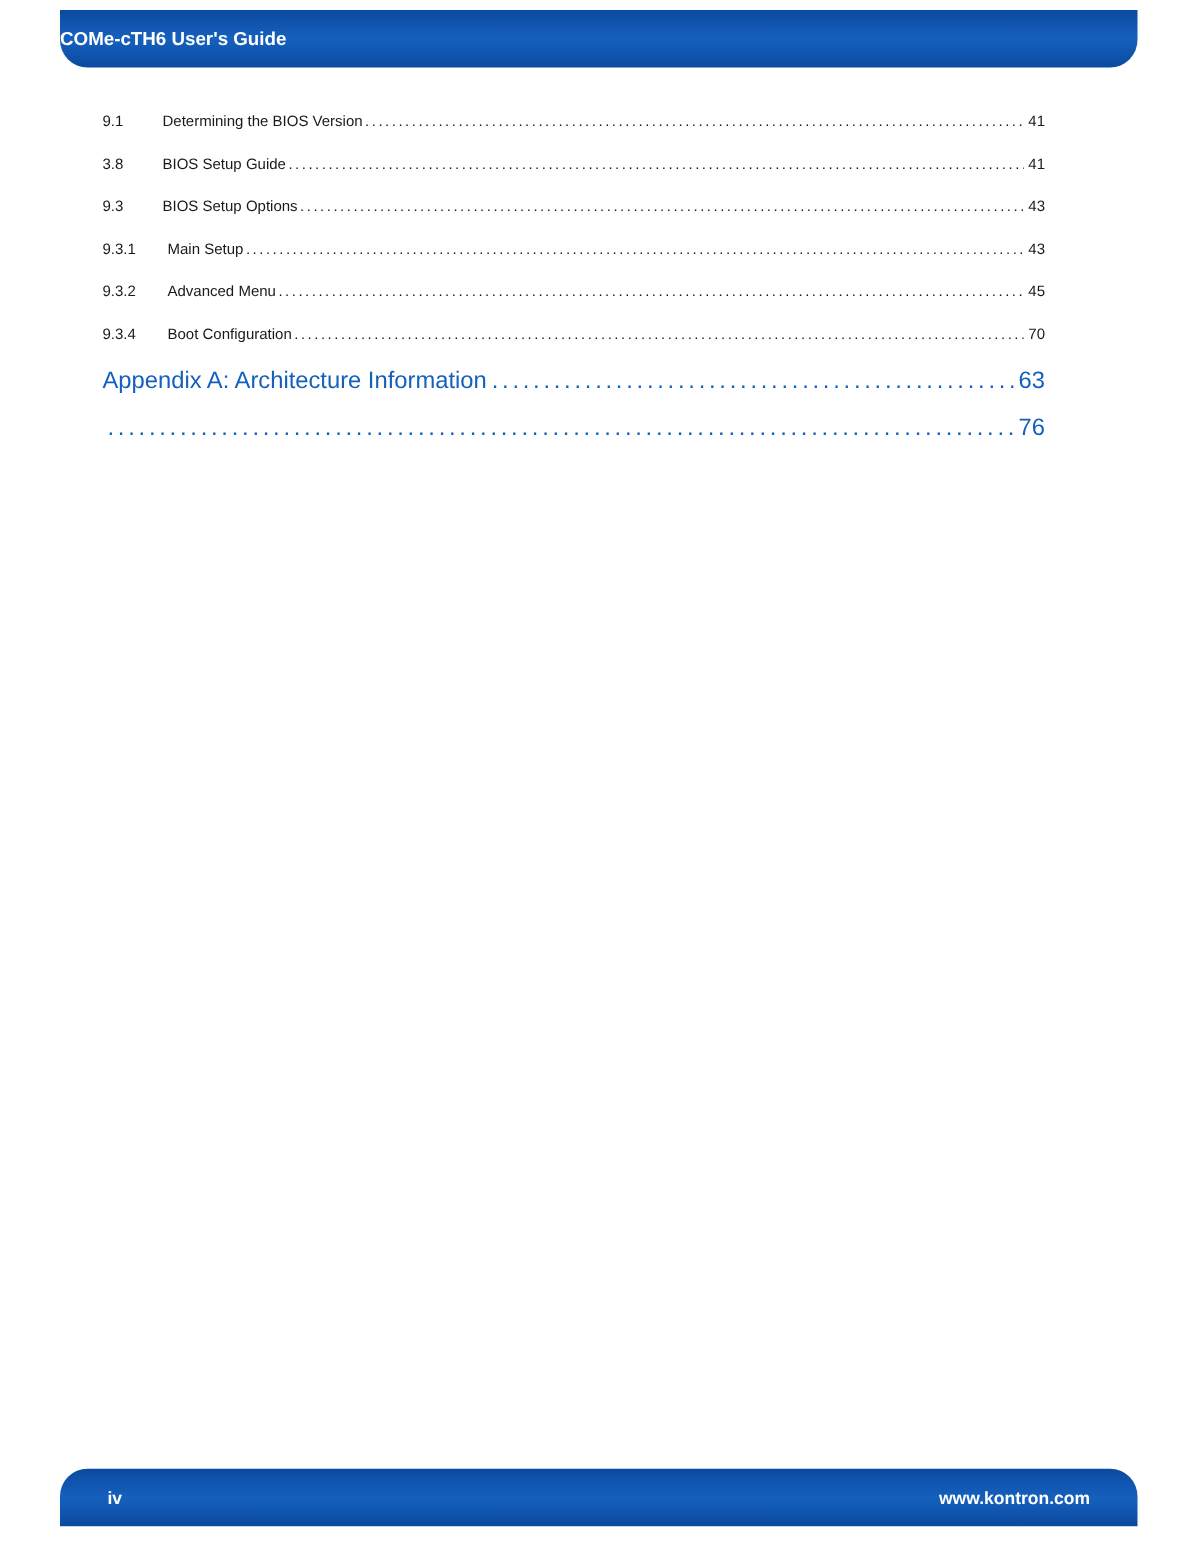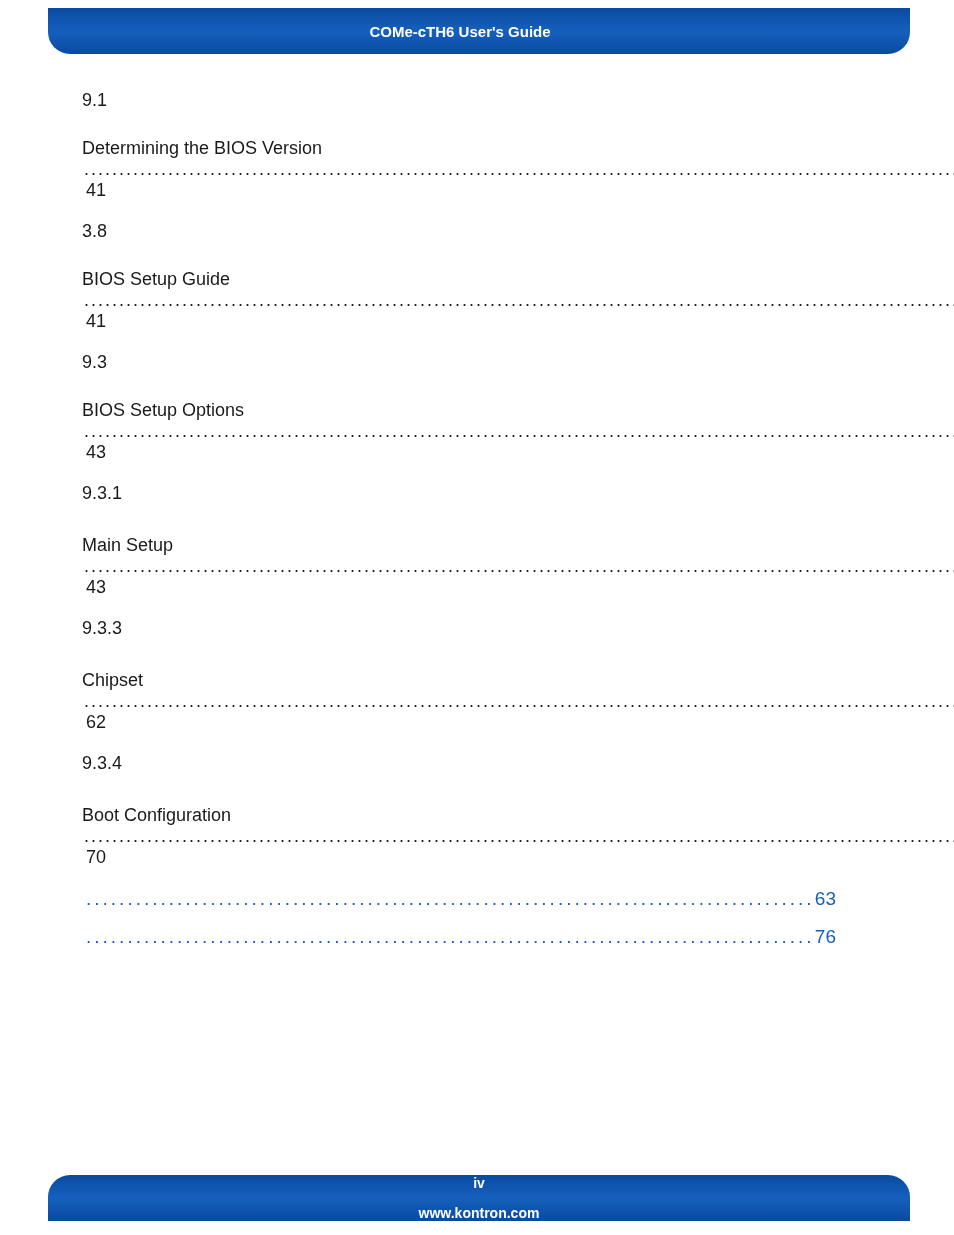--- a/index.html
+++ b/index.html
@@ -12,43 +12,42 @@
   }
   .header-bar {
     position: absolute;
     top: 8px;
     left: 48px;
     right: 44px;
     height: 46px;
     background: linear-gradient(to bottom, #0a4aa0 0%, #1560bd 50%, #0a4aa0 100%);
     border-radius: 0 0 22px 22px;
     display: flex;
-    justify-content: center;
+    justify-content: flex-start;
     align-items: center;
     padding-right: 38px;
   }
   .header-title {
     color: #fff;
     font-size: 15px;
     font-weight: bold;
   }
   .content {
     position: absolute;
     top: 90px;
     left: 82px;
     right: 118px;
   }
   .toc-line {
     display: flex;
     align-items: baseline;
-    font-size: 18px;
+    font-size: 12px;
     color: #1a1a1a;
     margin-bottom: 20px;
     white-space: nowrap;
-    flex-direction: column;
   }
   .toc-line .num {
     flex: 0 0 48px;
     font-weight: normal;
   }
   .toc-line .num-wide {
     flex: 0 0 52px;
   }
   .toc-line .title {
     flex: 0 0 auto;
@@ -96,21 +95,20 @@
     bottom: 14px;
     left: 48px;
     right: 44px;
     height: 46px;
     background: linear-gradient(to bottom, #0a4aa0 0%, #1560bd 50%, #0a4aa0 100%);
     border-radius: 22px 22px 0 0;
     display: flex;
     justify-content: space-between;
     align-items: center;
     padding: 0 38px;
-    flex-direction: column;
   }
   .footer-left, .footer-right {
     color: #fff;
     font-size: 14px;
     font-weight: bold;
   }
 </style>
 </head>
 <body>
 
@@ -138,33 +136,34 @@
     <span class="leader"></span>
     <span class="page">43</span>
   </div>
   <div class="toc-line">
     <span class="num num-wide">9.3.1</span>
     <span class="title">Main Setup</span>
     <span class="leader"></span>
     <span class="page">43</span>
   </div>
   <div class="toc-line">
-    <span class="num num-wide">9.3.3</span>
-    <span class="title">Chipset</span>
+    <span class="num num-wide">9.3.2</span>
+    <span class="title">Advanced Menu</span>
     <span class="leader"></span>
-    <span class="page">62</span>
+    <span class="page">45</span>
   </div>
   <div class="toc-line">
     <span class="num num-wide">9.3.4</span>
     <span class="title">Boot Configuration</span>
     <span class="leader"></span>
     <span class="page">70</span>
   </div>
 
   <div class="toc-major">
+    <span class="title">Appendix A: Architecture Information</span>
     <span class="leader"></span>
     <span class="page">63</span>
   </div>
   <div class="toc-major">
     <span class="leader"></span>
     <span class="page">76</span>
   </div>
 
 </div>
 

